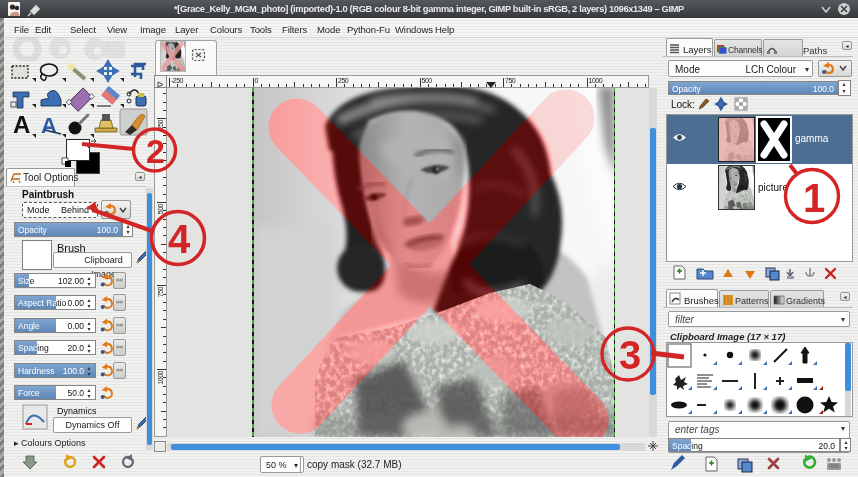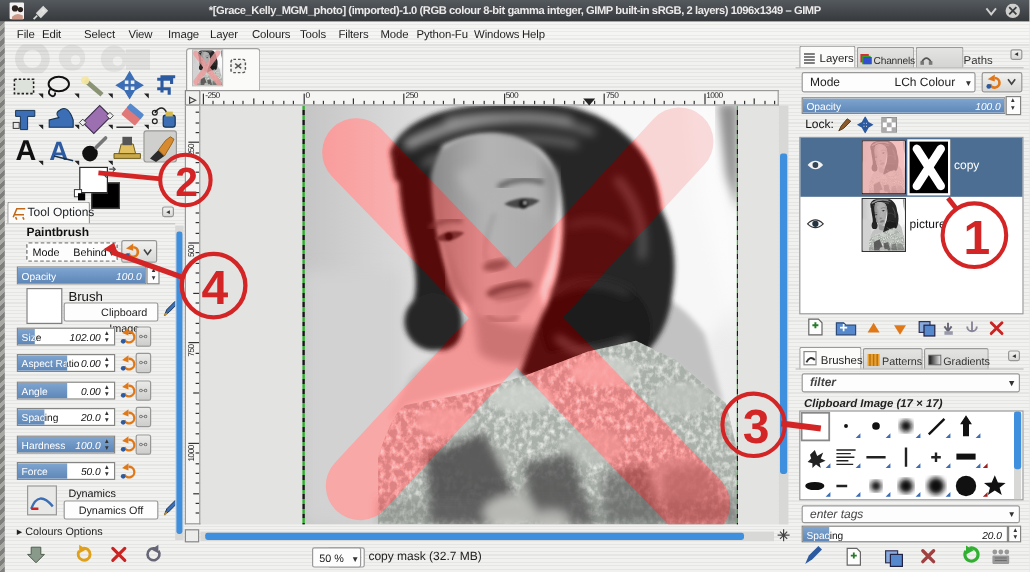--- a/index.html
+++ b/index.html
@@ -25,21 +25,21 @@
 
 .sbtrack{background:#d8d8d6;}
 .sbthumb{background:#3f8fdf;border-radius:2px;}
 .combo{position:absolute;background:#fdfdfd;border:1px solid #999;border-radius:2px;font-size:9px;color:#222;box-sizing:border-box;}
 .chev{position:absolute;font-size:8px;color:#333;}
 
 .slider{position:absolute;height:15px;background:#fff;border:1px solid #858583;box-sizing:border-box;overflow:hidden;font-size:8.5px;}
 .sfill{position:absolute;left:0;top:0;bottom:0;background:linear-gradient(#7fa5d0,#5e87b8);}
 .slabel{position:absolute;left:3px;top:2px;color:#111;white-space:nowrap;}
 .slabel.w{color:#fff;}
-.svalue{position:absolute;top:2px;color:#111;font-style:italic;}
+.svalue{position:absolute;top:2px;color:#111;}
 .spin{position:absolute;width:10px;font-size:6px;color:#333;line-height:7px;text-align:center;letter-spacing:0;}
 .chainbtn{position:absolute;width:13px;height:17px;background:linear-gradient(#eaeae8,#cdcdcb);border:1px solid #979795;border-radius:2px;box-sizing:border-box;color:#666;font-size:8px;text-align:center;line-height:15px;}
 .btn{position:absolute;background:linear-gradient(#f2f2f0,#d8d8d6);border:1px solid #979795;border-radius:2px;box-sizing:border-box;}
 
 .tab{position:absolute;box-sizing:border-box;border:1px solid #9a9a98;border-bottom:none;border-radius:2px 2px 0 0;font-size:9.5px;color:#222;}
 .tab.active{background:#fbfbfa;}
 .tab.inactive{background:linear-gradient(#e4e4e2,#d3d3d1);}
 .itl{font-style:italic;}
 svg text{font-family:"Liberation Sans",sans-serif;}
 </style>
@@ -641,21 +641,21 @@
     </svg>
 </div>
 <div class="abs" style="left:756px;top:116px;width:36px;height:47px;background:#000;border:2px solid #fff;box-sizing:border-box;">
   <svg width="32" height="43">
       <g stroke="#fff" stroke-width="7" stroke-linecap="round">
         <path d="M6,6 L26,37"></path>
         <path d="M26,6 L6,37"></path>
       </g>
     </svg>
 </div>
-<div class="abs" style="left:795px;top:133px;font-size:10px;color:#fff;">copy</div>
+<div class="abs" style="left:795px;top:133px;font-size:10px;color:#fff;">gamma</div>
 <svg class="abs" style="left:672px;top:181px" width="15" height="11">
     <path d="M1,5.5 Q7.5,-1 14,5.5 Q7.5,12 1,5.5 Z" fill="#f8f8f8" stroke="#333" stroke-width="1"></path>
     <circle cx="7.5" cy="5.5" r="2.6" fill="#234"></circle>
   </svg>
 <div class="abs" style="left:718px;top:165px;width:37px;height:45px;overflow:hidden;border:1px solid #333;box-sizing:border-box;">
   <svg style="position:absolute;left:-1px;top:-1px" width="36" height="44" viewBox="0 0 362 351" preserveAspectRatio="none">
       <use href="#gkphoto"></use>
     </svg>
 </div>
 <div class="abs" style="left:758px;top:182px;font-size:10px;color:#111;">picture</div>
@@ -696,21 +696,21 @@
         <stop offset="0" stop-color="#111"></stop>
         <stop offset="1" stop-color="#eee"></stop>
       </linearGradient>
     </defs>
     <rect x="1" y="2" width="10" height="8" fill="url(#gtab)" stroke="#666" stroke-width="0.8"></rect>
   </svg>
 <div class="abs" style="left:786px;top:296px;font-size:9px;color:#333;">Gradients</div>
 <div class="abs btn" style="left:840px;top:292px;width:10px;height:9px;font-size:6px;color:#333;text-align:center;line-height:8px;">◂</div>
 <div class="abs" style="left:663px;top:307px;width:190px;height:1px;background:#bdbdbb;"></div>
 
-<div class="abs combo" style="left:668px;top:311px;width:182px;height:16px;font-weight:bold;">
+<div class="abs combo" style="left:668px;top:311px;width:182px;height:16px;">
  <span class="itl" style="position:absolute;left:6px;top:2px;font-size:10px;color:#444">filter</span>
  <span class="chev" style="right:4px;top:3px">▾</span>
 </div>
 <div class="abs itl" style="left:670px;top:331px;font-size:9.5px;color:#222;font-weight:bold;">Clipboard Image (17 × 17)</div>
 
 <div class="abs" style="left:666px;top:342px;width:187px;height:75px;background:#fff;border:1px solid #999;box-sizing:border-box;"></div>
 <svg class="abs" style="left:667px;top:343px" width="178" height="73">
  <g fill="#111">
   <rect x="1" y="1" width="23" height="23" fill="#fff" stroke="#888" stroke-width="1.5"></rect>
   <circle cx="38" cy="12" r="1.6"></circle>
@@ -739,21 +739,21 @@
  <g fill="#3b6eb5">
   <path d="M46,22 l4,0 l0,-4 Z M71,22 l4,0 l0,-4 Z M96,22 l4,0 l0,-4 Z M121,22 l4,0 l0,-4 Z M146,22 l4,0 l0,-4 Z"></path>
   <path d="M21,47 l4,0 l0,-4 Z M46,47 l4,0 l0,-4 Z M71,47 l4,0 l0,-4 Z M96,47 l4,0 l0,-4 Z M121,47 l4,0 l0,-4 Z M146,47 l4,0 l0,-4 Z"></path>
   <path d="M21,71 l4,0 l0,-4 Z M46,71 l4,0 l0,-4 Z M71,71 l4,0 l0,-4 Z M96,71 l4,0 l0,-4 Z M121,71 l4,0 l0,-4 Z"></path>
  </g>
  <path d="M152,47 l4,0 l0,-4 Z M152,71 l4,0 l0,-4 Z" fill="#a02020"></path>
 </svg>
 <div class="abs sbtrack" style="left:845px;top:343px;width:6px;height:73px;"></div>
 <div class="abs sbthumb" style="left:845px;top:343px;width:6px;height:48px;"></div>
 
-<div class="abs combo" style="left:668px;top:421px;width:182px;height:15px;">
+<div class="abs combo" style="left:668px;top:421px;width:182px;height:32px;">
  <span class="itl" style="position:absolute;left:6px;top:2px;font-size:10px;color:#444">enter tags</span>
  <span class="chev" style="right:4px;top:2px">▾</span>
 </div>
 
 <div class="abs slider" style="left:668px;top:438px;width:172px;height:14px;">
   <span class="slabel">Spacing</span>
   <div class="sfill" style="width:22px;overflow:hidden">
       <span class="slabel w">Spacing</span>
     </div>
   <span class="svalue" style="right:4px">20.0</span>

